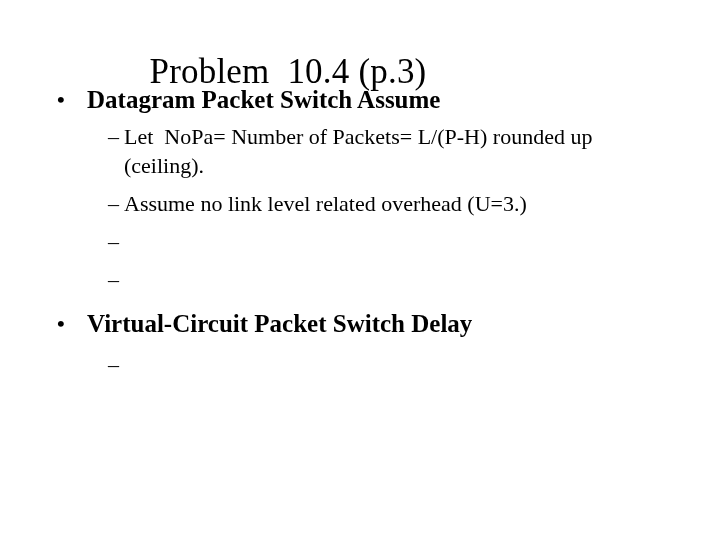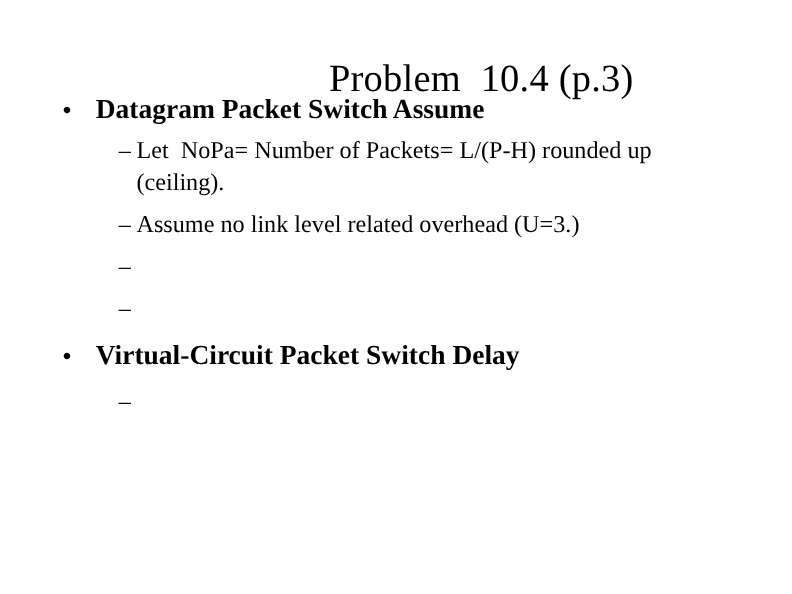--- a/index.html
+++ b/index.html
@@ -22,21 +22,21 @@
     background: #ffffff;
     box-sizing: border-box;
   }
 
   
   .slide-title {
     position: absolute;
     top: 28px;
     left: 0;
     width: 576px;
-    text-align: right;
+    text-align: center;
     font-size: 35px;
     line-height: 42px;
     font-weight: normal;
     letter-spacing: 0.2px;
     white-space: pre;
   }
 
   
   .body-area {
     position: absolute;

